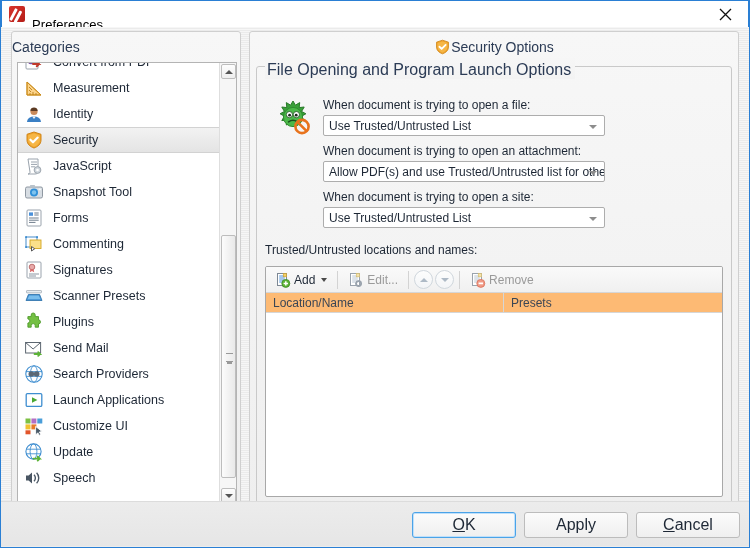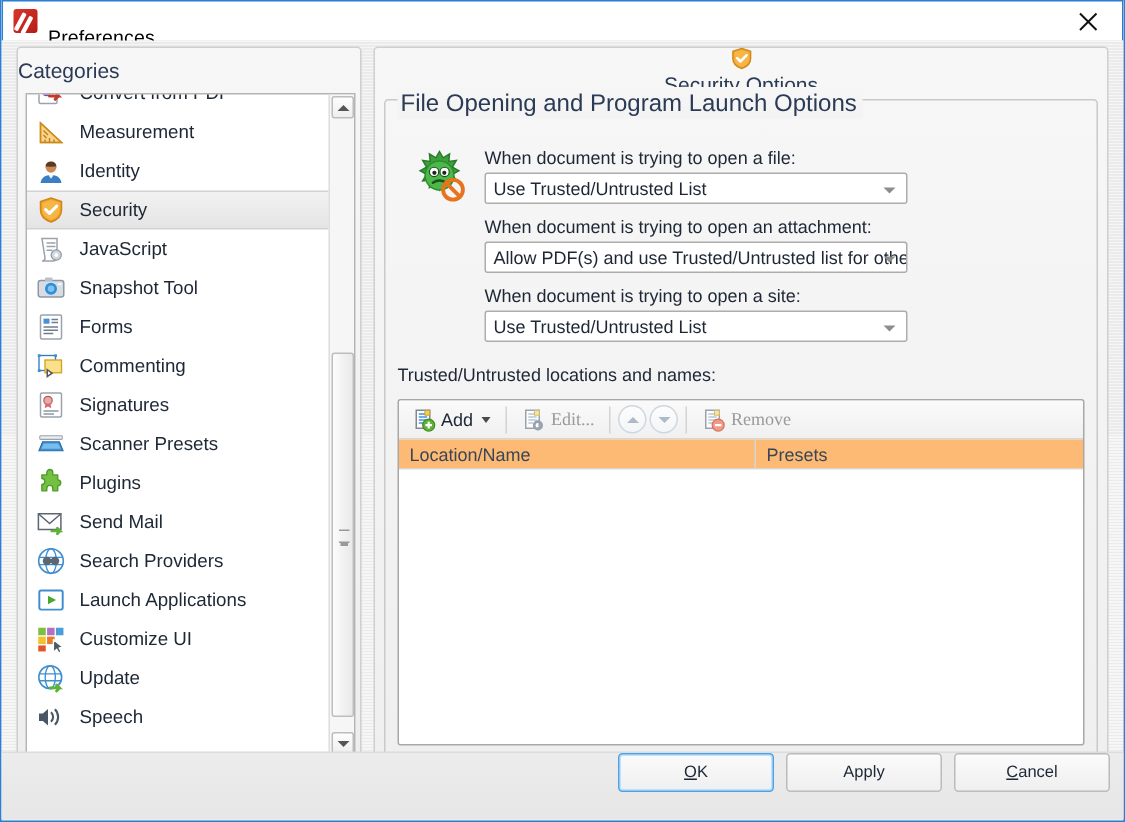--- a/index.html
+++ b/index.html
@@ -189,21 +189,20 @@
     border: 1px solid #cfcfcf;
     border-radius: 3px;
   }
   #opt-title {
     display: flex;
     align-items: center;
     justify-content: center;
     height: 30px;
     font-size: 14px;
     color: #2b3b55;
-    flex-direction: column;
   }
   #opt-title .shield { width: 17px; height: 18px; }
 
   #group {
     position: absolute;
     left: 6px; top: 34px;
     width: 476px; height: 438px;
     border: 1px solid #c9c9c9;
     border-radius: 3px;
     background: transparent;
@@ -276,21 +275,21 @@
     gap: 3px;
     height: 22px;
     padding: 0 4px;
     font-size: 12px;
     color: #1d2735;
     cursor: default;
     white-space: nowrap;
     border: 1px solid transparent;
     border-radius: 2px;
   }
-  .tb-btn.disabled { color: #9a9a9a; font-family: Liberation Serif, serif; }
+  .tb-btn.disabled { color: #9a9a9a; }
   .tb-sep {
     width: 1px; height: 18px;
     background: #d3d3d3;
     margin: 0 3px;
   }
   .tb-caret {
     width: 0; height: 0;
     border-left: 3.5px solid transparent;
     border-right: 3.5px solid transparent;
     border-top: 4px solid #4a4a4a;
@@ -329,28 +328,28 @@
   
   #btnbar {
     position: absolute;
     left: 0; bottom: 0;
     width: 748px; height: 45px;
     background: linear-gradient(180deg,#ececec 0%, #e6e6e6 100%);
     border-top: 1px solid #dcdcdc;
   }
   .dlg-btn {
     position: absolute;
-    top: 0;
+    top: 10px;
     height: 26px;
     width: 104px;
     background: linear-gradient(180deg,#fbfbfb 0%, #efefef 100%);
     border: 1px solid #bcbcbc;
     border-radius: 3px;
     display: flex; align-items: center; justify-content: center;
-    font-size: 11px;
+    font-size: 16px;
     color: #1d2735;
     cursor: default;
   }
   .dlg-btn.default {
     border: 1px solid #4aa3e8;
     box-shadow: 0 0 0 1px #bfe0fb inset;
   }
   #btn-ok { left: 411px; }
   #btn-apply { left: 523px; }
   #btn-cancel { left: 635px; }

